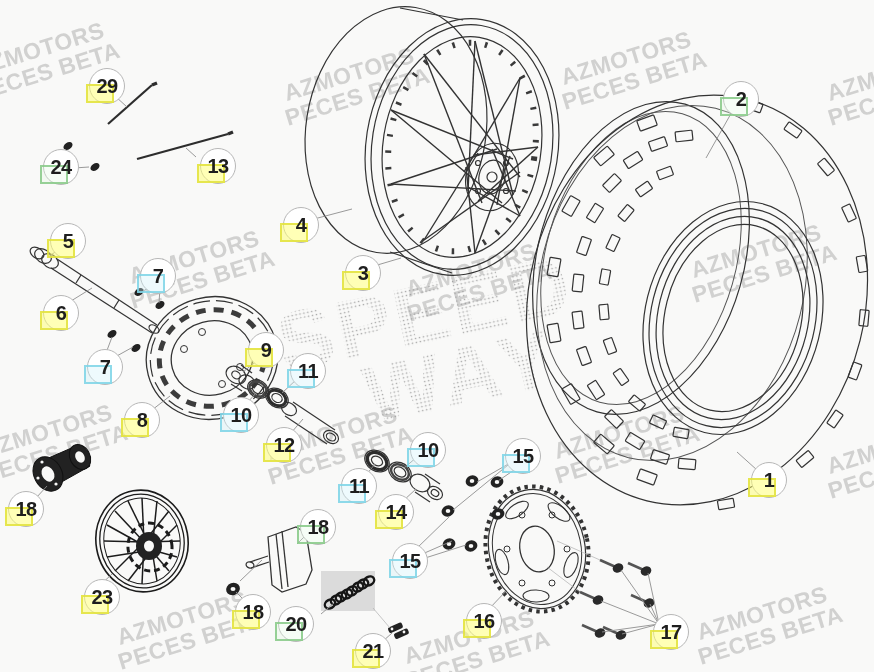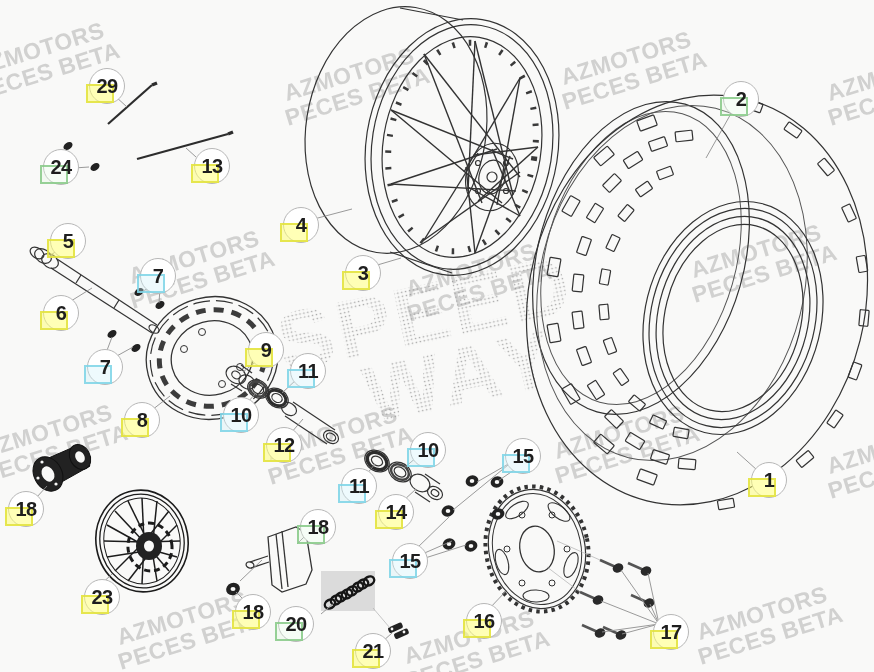--- a/index.html
+++ b/index.html
@@ -552,21 +552,21 @@
       <b>11</b>
     </div>
   <div class="co hl-cyan" style="left:358px;top:485px">
       <i></i>
       <b>11</b>
     </div>
   <div class="co hl-yellow" style="left:283px;top:444px">
       <i></i>
       <b>12</b>
     </div>
-  <div class="co hl-yellow" style="left:211px;top:165px">
+  <div class="co hl-yellow" style="left:217px;top:165px">
       <i></i>
       <b>13</b>
     </div>
   <div class="co hl-yellow" style="left:395px;top:511px">
       <i></i>
       <b>14</b>
     </div>
   <div class="co hl-cyan" style="left:522px;top:455px">
       <i></i>
       <b>15</b>

